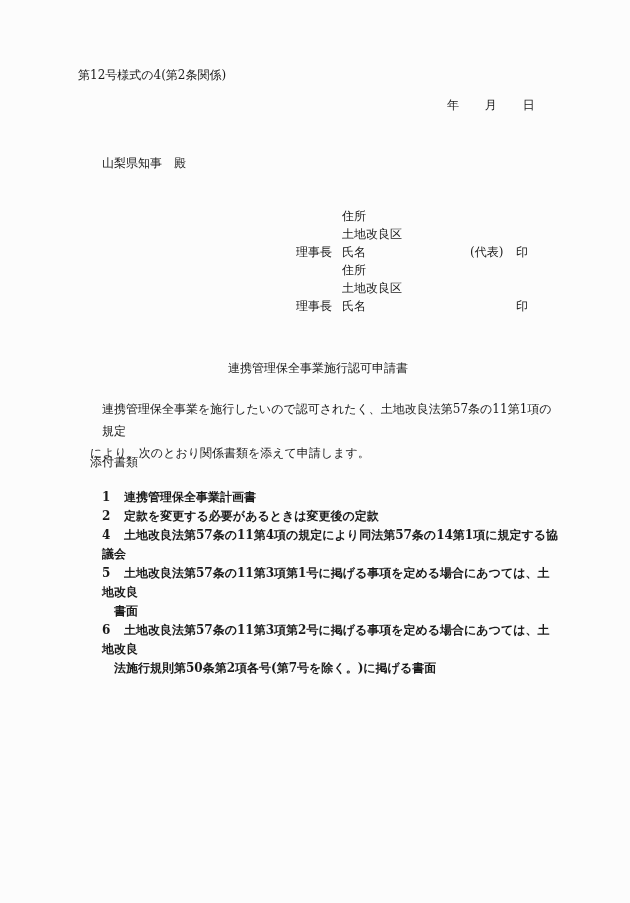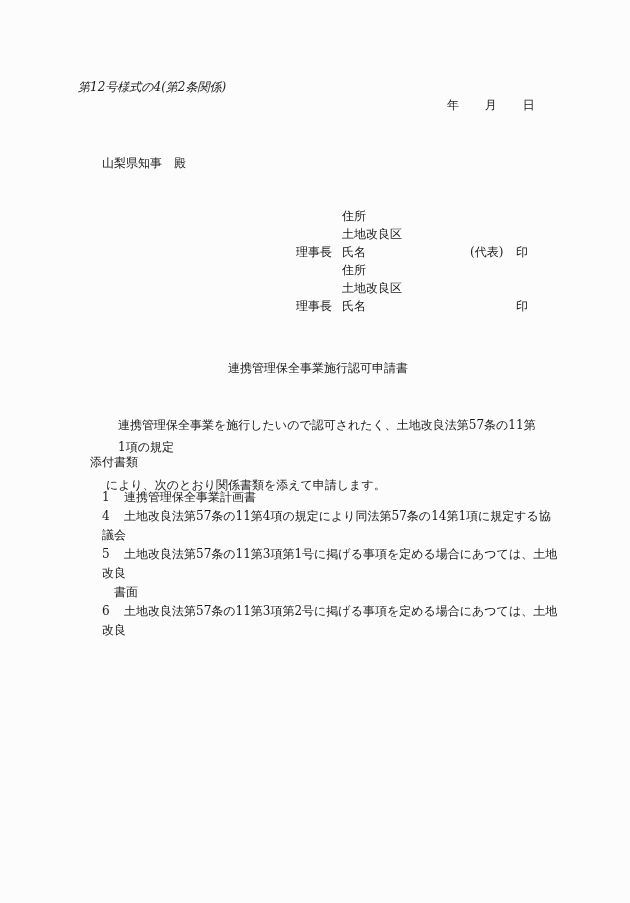--- a/index.html
+++ b/index.html
@@ -11,44 +11,44 @@
       width: 630px;
       height: 903px;
       position: relative;
       overflow: hidden;
       font-family: "DejaVu Serif", "Liberation Serif", serif;
       color: #1a1a1a;
       font-size: 12px;
       line-height: 1;
     }
     .abs { position: absolute; white-space: nowrap; }
-    .form-number { left: 78px; top: 81px; font-style: italic; }
+    .form-number { left: 78px; top: 69px; }
     .date-row { top: 99px; left: 447px; }
     .date-row span { display: inline-block; }
     .date-row .u-year { margin-right: 22px; }
     .date-row .u-month { margin-right: 22px; }
     .addressee { left: 102px; top: 157px; }
     .addressee .honorific { margin-left: 12px; }
 
     .app-block { left: 296px; top: 210px; width: 240px; }
     .app-line { position: relative; height: 18px; }
     .app-line .role { position: absolute; left: 0; }
     .app-line .field { position: absolute; left: 46px; }
     .app-line .rep { position: absolute; left: 174px; }
     .app-line .seal { position: absolute; left: 220px; }
 
     .doc-title { left: 228px; top: 362px; }
 
     .body-para { left: 90px; top: 398px; width: 465px; white-space: normal; line-height: 22px; }
-    .body-para p { margin: 16px; }
+    .body-para p { margin: 0; }
     .body-para .l1 { padding-left: 12px; }
 
     .attachments { left: 90px; top: 456px; width: 470px; white-space: normal; }
     .attachments .heading { margin-bottom: 20px; }
-    .att-item { position: relative; line-height: 19px; padding-left: 12px; }
+    .att-item { position: relative; line-height: 19px; padding-left: 12px; font-weight: bold; }
     .att-item .num { display: inline-block; width: 22px; }
     .att-item .cont { padding-left: 12px; }
   </style>
 </head>
 <body>
 
 <div class="abs form-number">第12号様式の4(第2条関係)</div>
 
 <div class="abs date-row">
   <span class="u-year">年</span>
@@ -95,22 +95,26 @@
   <p>により、次のとおり関係書類を添えて申請します。</p>
 </div>
 
 <div class="abs attachments">
   <div class="heading">添付書類</div>
 
   <div class="att-item">
     <span class="num">1</span><span>連携管理保全事業計画書</span>
   </div>
   <div class="att-item">
+    <span class="num">2</span><span>定款を変更する必要があるときは変更後の定款</span>
+  </div>
+  <div class="att-item">
     <div><span class="num">4</span><span>土地改良法第57条の11第4項の規定により同法第57条の14第1項に規定する協議会</span></div>
   </div>
   <div class="att-item">
     <div><span class="num">5</span><span>土地改良法第57条の11第3項第1号に掲げる事項を定める場合にあつては、土地改良</span></div>
     <div class="cont">書面</div>
   </div>
   <div class="att-item">
     <div><span class="num">6</span><span>土地改良法第57条の11第3項第2号に掲げる事項を定める場合にあつては、土地改良</span></div>
+    <div class="cont">法施行規則第50条第2項各号(第7号を除く。)に掲げる書面</div>
   </div>
 </div>
 
 </body></html>

